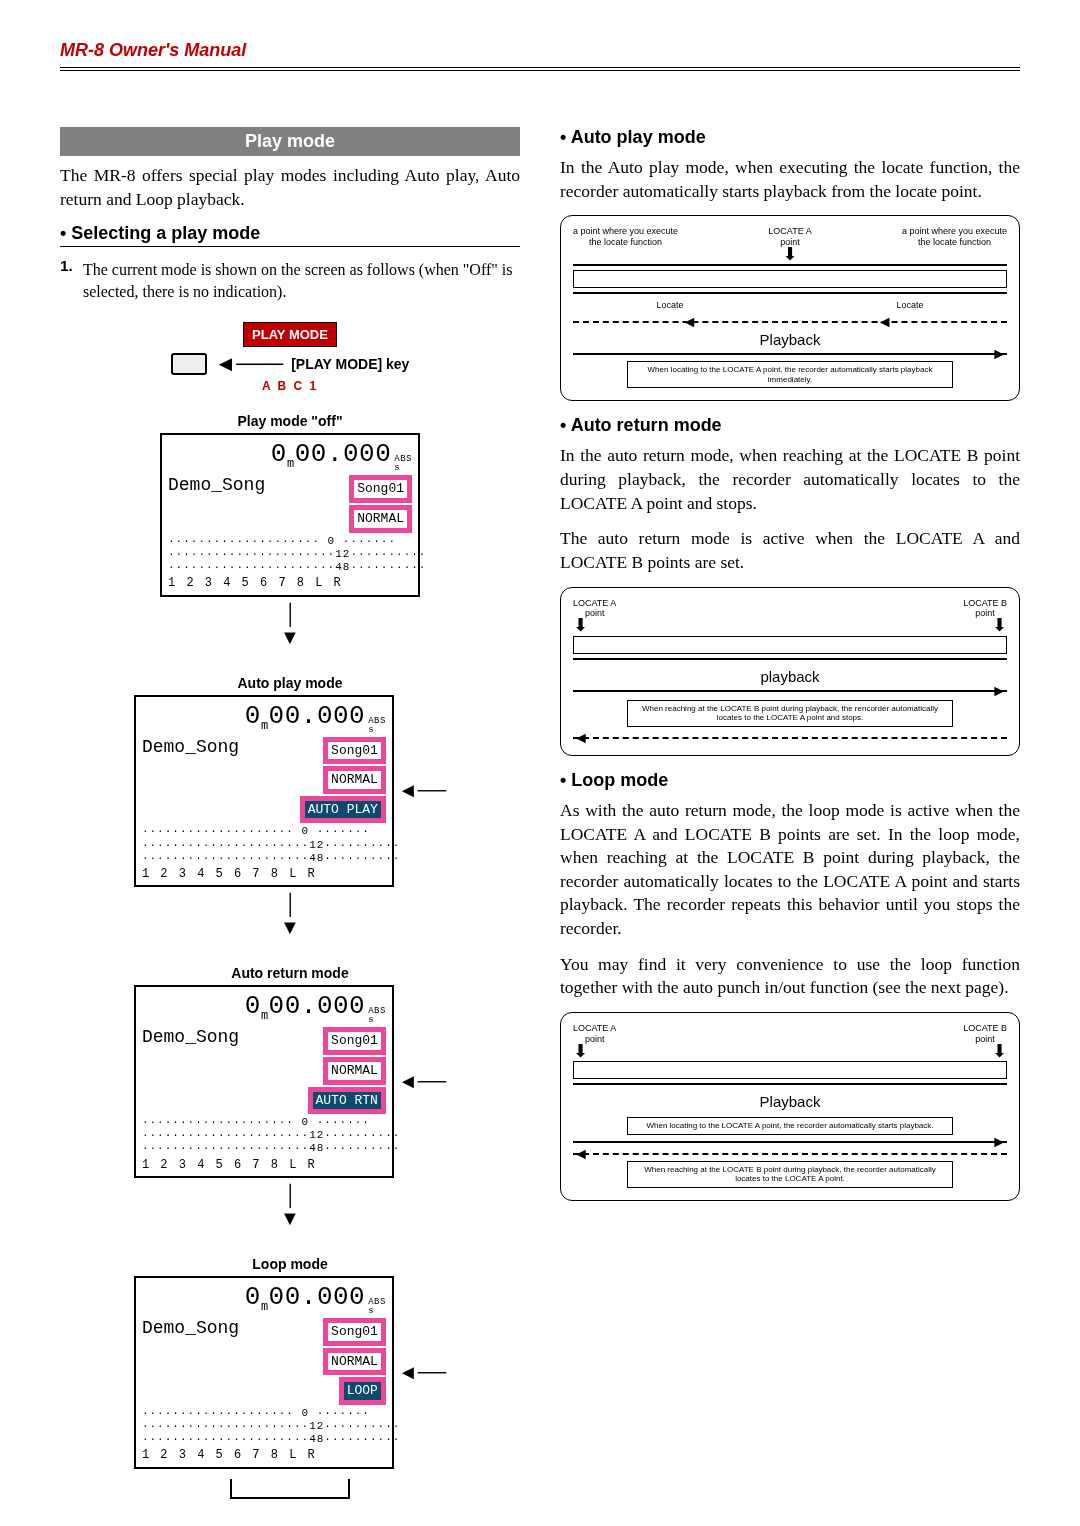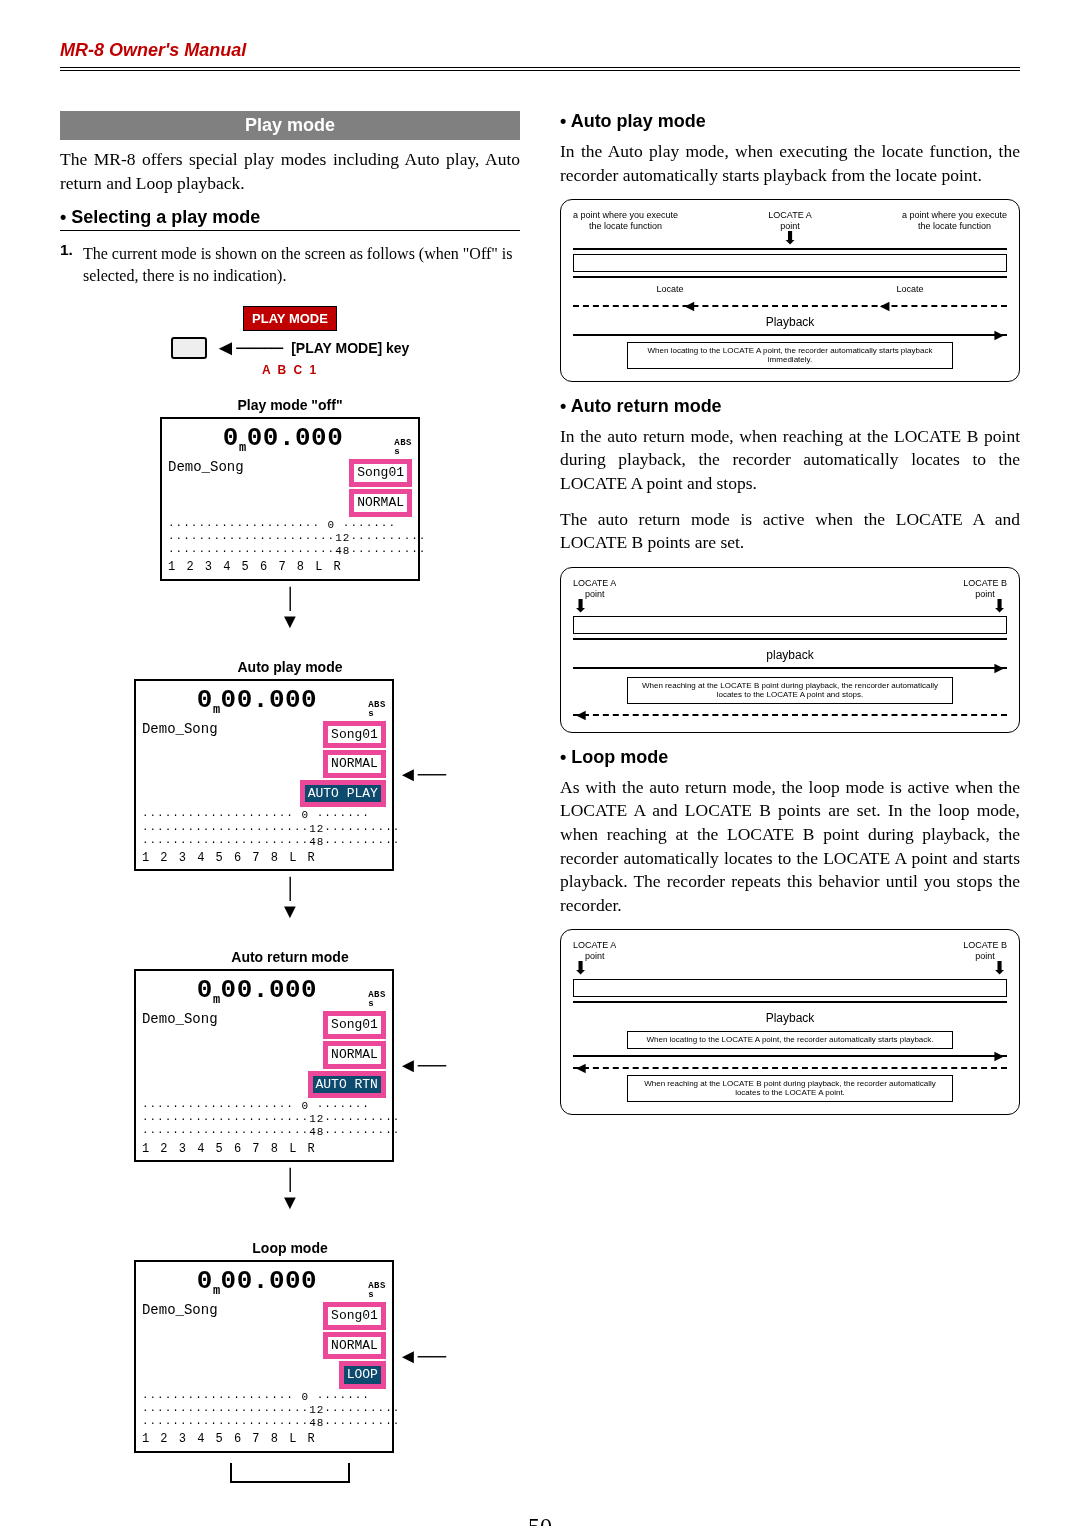--- a/index.html
+++ b/index.html
@@ -7,21 +7,21 @@
     font-family: Georgia, 'Times New Roman', serif;
     background: #fff;
     width: 1080px;
     margin: 0 auto;
     padding: 40px 60px;
     color: #000;
   }
   .header-bar {
     border-bottom: 4px double #000;
     padding-bottom: 6px;
-    margin-bottom: 40px;
+    margin-bottom: 56px;
   }
   .header-title {
     color: #c00000;
     font-style: italic;
     font-weight: bold;
     font-size: 18px;
     font-family: Arial, sans-serif;
   }
   .columns {
     display: flex;
@@ -90,44 +90,44 @@
   .key-label { font-family:Arial,sans-serif; font-weight:bold; font-size:14px; }
   .abc-label {
     color:#c00000; font-family:Arial,sans-serif; font-weight:bold; font-size:12px;
     letter-spacing:2px; margin-top:4px;
   }
   .mode-label { font-family:Arial,sans-serif; font-weight:bold; font-size:14px; margin:20px 0 4px; text-align:center; }
   .lcd {
     width:260px; border:2px solid #000; background:#fff; font-family:'Courier New',monospace;
     padding:4px 6px; font-size:13px; line-height:1.2;
   }
-  .lcd .time { font-size:26px; font-weight:bold; letter-spacing:0.5px; display:flex; align-items:baseline; justify-content:flex-end;gap:48px; }
+  .lcd .time { font-size:26px; font-weight:normal; letter-spacing:0.5px; display:flex; align-items:baseline; justify-content:flex-end; }
   .lcd .time .abs { font-size:9px; line-height:1; margin-left:3px; }
   .lcd .row2 { display:flex; justify-content:space-between; align-items:flex-start; margin-top:2px; }
-  .lcd .song-name { font-size:14px;font-family:Liberation Mono, monospace; }
+  .lcd .song-name { font-size:18px;font-family:Liberation Mono, monospace; }
   .lcd .boxed { border:5px solid #ec4899; padding:1px 3px; font-size:13px; display:inline-block; margin-bottom:2px; }
   .lcd .boxed.inv { background:#0c4a6e; color:#fff; }
   .lcd .dots { letter-spacing:1px; font-size:11px; }
   .lcd .tracks { font-size:12px; letter-spacing:2px; margin-top:2px; }
   .lcd-right-col { text-align:right; }
   .lcd-arrow { font-size:20px; color:#000; margin-left:4px; }
   .conn-arrow { text-align:center; font-size:20px; margin:6px 0; }
   
   .diagram {
     border:1px solid #000; border-radius:12px; padding:10px 12px 12px;
     font-family:Arial,sans-serif; font-size:9px; line-height:1.2; margin-bottom:14px;
   }
   .diag-row { display:flex; justify-content:space-between; align-items:center; }
   .diag-label { text-align:center; }
   .down-arrow-big { font-size:18px; line-height:0.7; }
   .timeline-box { border:1px solid #000; margin:4px 0; height:0; }
   .timeline-tall { border:1px solid #000; height:18px; margin:4px 0; }
   .dashed-line { border-top:2px dashed #000; margin:10px 0 4px; position:relative; }
   .diag-locate-label { font-size:9px; text-align:center; }
-  .diag-playback { text-align:center; font-size:12px; margin-top:8px; }
+  .diag-playback { text-align:center; font-size:15px; margin-top:8px; }
   .diag-note-box { border:1px solid #000; font-size:8px; padding:3px 5px; margin:6px auto 0; width:75%; text-align:center; }
   .right-arrow { font-size:16px; }
   .left-arrow { font-size:16px; }
   .page-num { text-align:center; font-size:24px; font-family:Georgia,serif; margin-top:30px; }
   .footer-bar {
     height:14px; margin-top:8px;
     background:linear-gradient(to right,#000 0%,#000 55%,#fff 75%,#000 95%,#000 100%);
     background: #000;
     position:relative;
   }
@@ -319,20 +319,21 @@
         <span style="position:absolute;right:0;top:-11px;" class="right-arrow">►</span>
       </div>
       <div class="diag-note-box">When reaching at the LOCATE B point during playback, the rencorder automatically locates to the LOCATE A point and stops.</div>
       <div class="dashed-line">
         <span style="position:absolute;left:0;top:-11px;" class="left-arrow">◄</span>
       </div>
     </div>
 
     <div class="sub-heading-noline">• Loop mode</div>
     <p class="body-text">As with the auto return mode, the loop mode is active when the LOCATE A and LOCATE B points are set.  In the loop mode, when reaching at the LOCATE B point during playback, the recorder automatically locates to the LOCATE A point and starts playback. The recorder repeats this behavior until you stops the recorder.</p>
+    <p class="body-text">You may find it very convenience to use the loop function together with the auto punch in/out function (see the next page).</p>
     <div class="diagram">
       <div class="diag-row">
         <div class="diag-label" style="white-space:pre-line;">LOCATE A
 point</div>
         <div class="diag-label" style="white-space:pre-line;">LOCATE B
 point</div>
       </div>
       <div class="diag-row">
           <div class="down-arrow-big">⬇</div>
           <div class="down-arrow-big">⬇</div>

